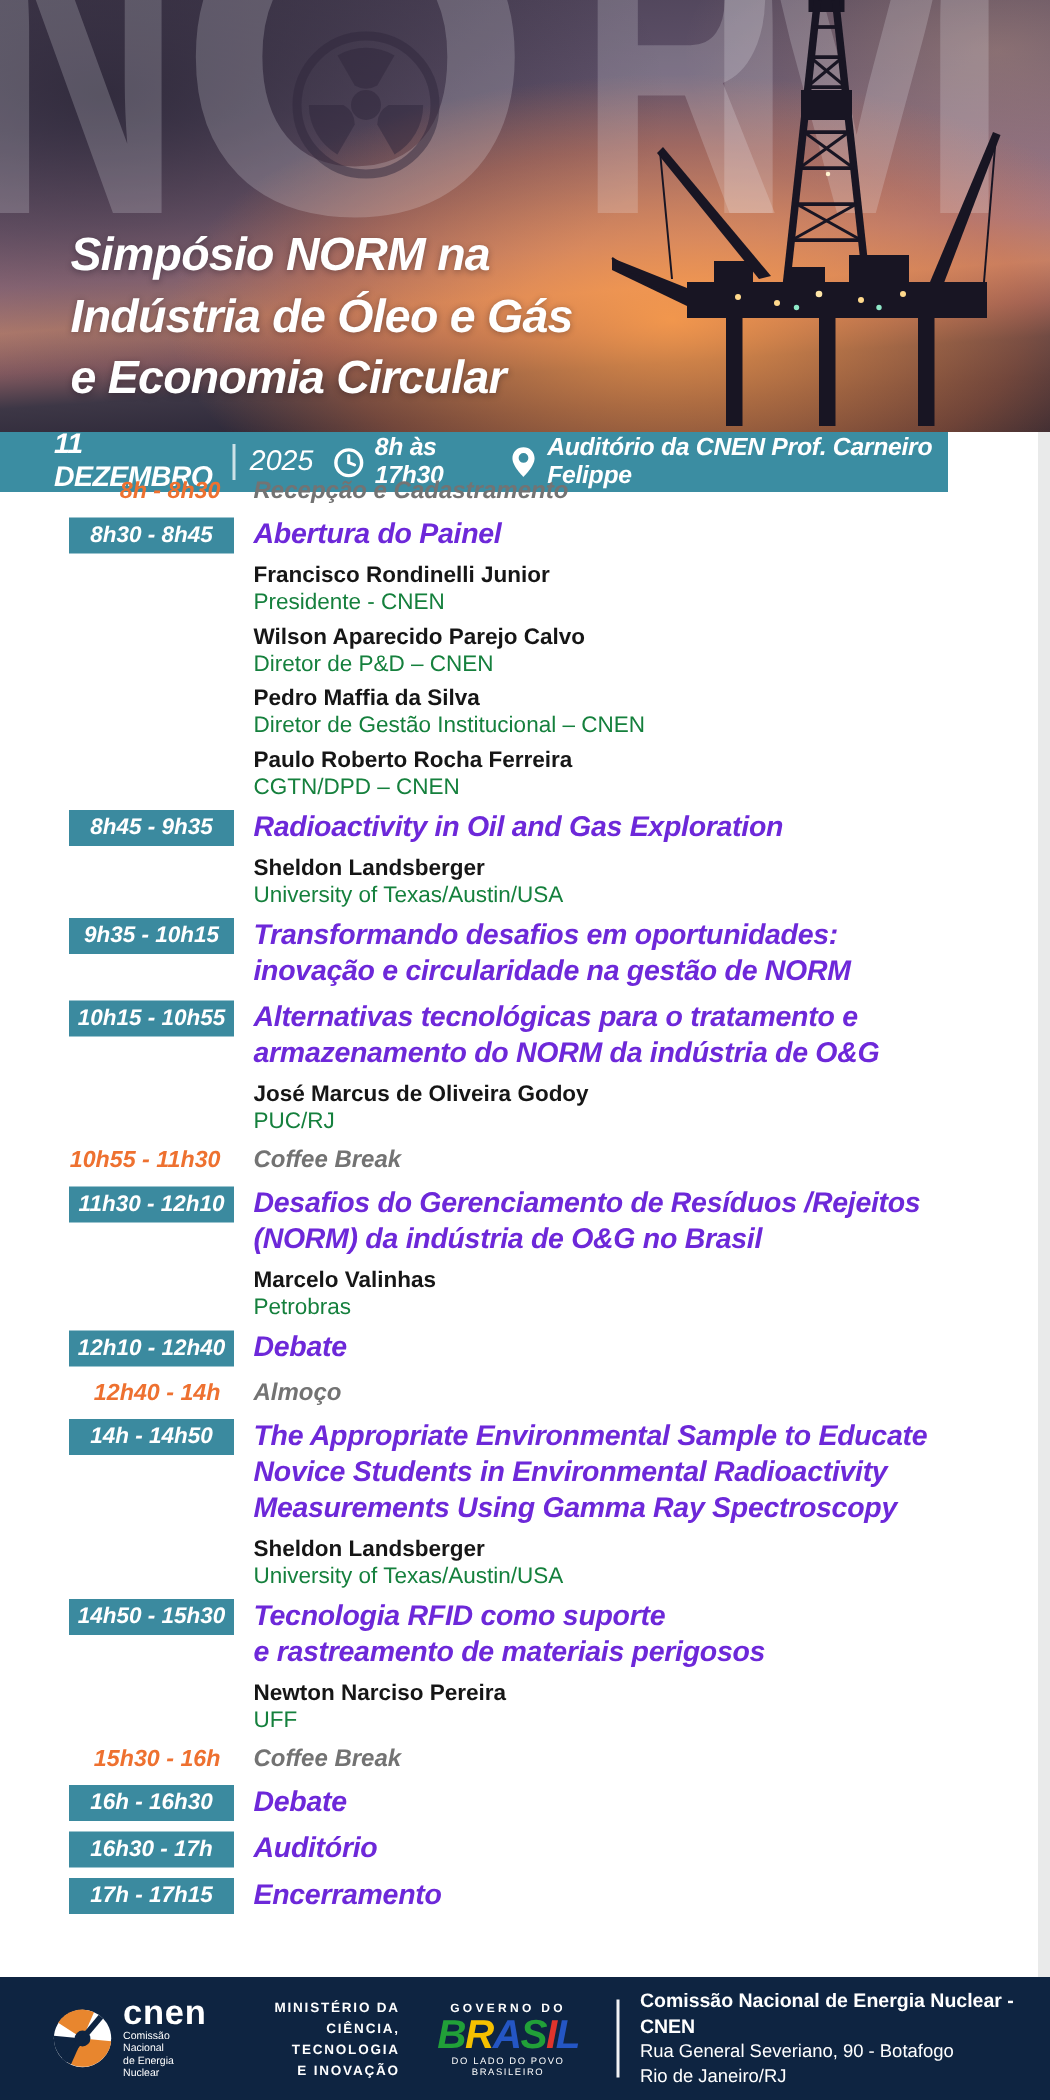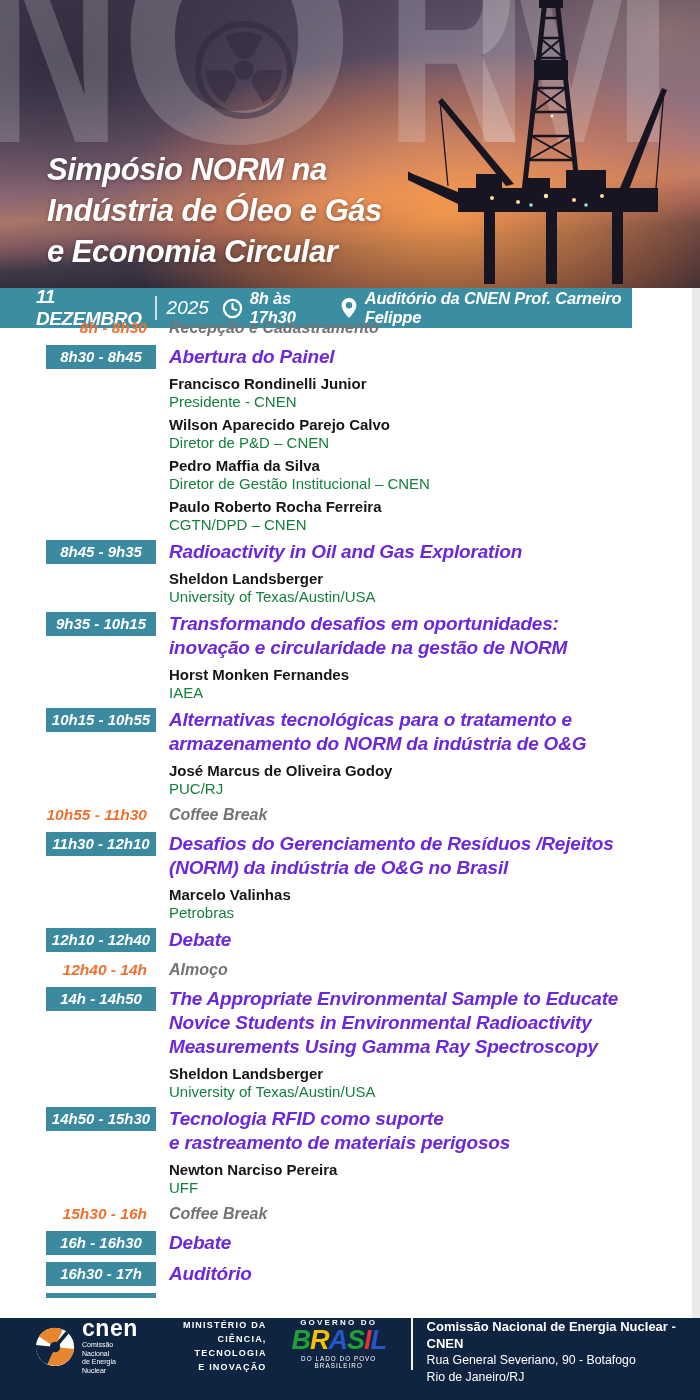--- a/index.html
+++ b/index.html
@@ -49,21 +49,21 @@
   .btitle{color:#737373;font-style:italic;font-weight:bold;font-size:16px;line-height:20px;padding-top:1px;}
   .speaker{margin-top:6px;}
   .speaker:first-of-type{margin-top:4px;}
   .sname{font-weight:bold;font-size:15px;line-height:17.5px;color:#161616;}
   .saff{font-size:15px;line-height:17.5px;color:#15803d;}
 
   .edge-strip{position:absolute;top:288px;right:0;width:8px;height:1030px;background:#e9eaea;}
 
   
   .footer{position:absolute;bottom:0;left:0;width:700px;height:82px;background:#0e2441;color:#fff;
-    display:flex;align-items:flex-start;box-sizing:border-box;padding:0 16px 0 34px;}
+    display:flex;align-items:center;box-sizing:border-box;padding:0 16px 0 34px;}
   .cnen-group{display:flex;align-items:center;}
   .cnen-text{margin-left:6px;}
   .cnen-word{font-size:23px;font-weight:bold;line-height:21px;letter-spacing:.5px;}
   .cnen-sub{font-size:7px;line-height:8.5px;margin-top:2px;white-space:pre-line;}
   .ministry{margin-left:16px;text-align:right;font-size:9px;font-weight:bold;letter-spacing:1.2px;
     line-height:14px;white-space:pre-line;}
   .gov{margin-left:16px;text-align:center;}
   .gov-top{font-size:8px;font-weight:bold;letter-spacing:2.2px;}
   .gov-brasil{font-size:27px;font-weight:700;letter-spacing:-1px;line-height:27px;font-style:italic;}
   .gov-bottom{font-size:6.3px;letter-spacing:1.05px;margin-top:1px;}
@@ -206,24 +206,20 @@
           </div>
         </div>
       </div>
       <div class="row">
         <div class="tcol">
           <span class="badge">9h35 - 10h15</span>
         </div>
         <div class="ccol">
           <div class="stitle">Transformando desafios em oportunidades:
 inovação e circularidade na gestão de NORM</div>
-          <div class="speaker">
-            <div class="sname">Horst Monken Fernandes</div>
-            <div class="saff">IAEA</div>
-          </div>
         </div>
       </div>
       <div class="row">
         <div class="tcol">
           <span class="badge">10h15 - 10h55</span>
         </div>
         <div class="ccol">
           <div class="stitle">Alternativas tecnológicas para o tratamento e
 armazenamento do NORM da indústria de O&amp;G</div>
           <div class="speaker">

